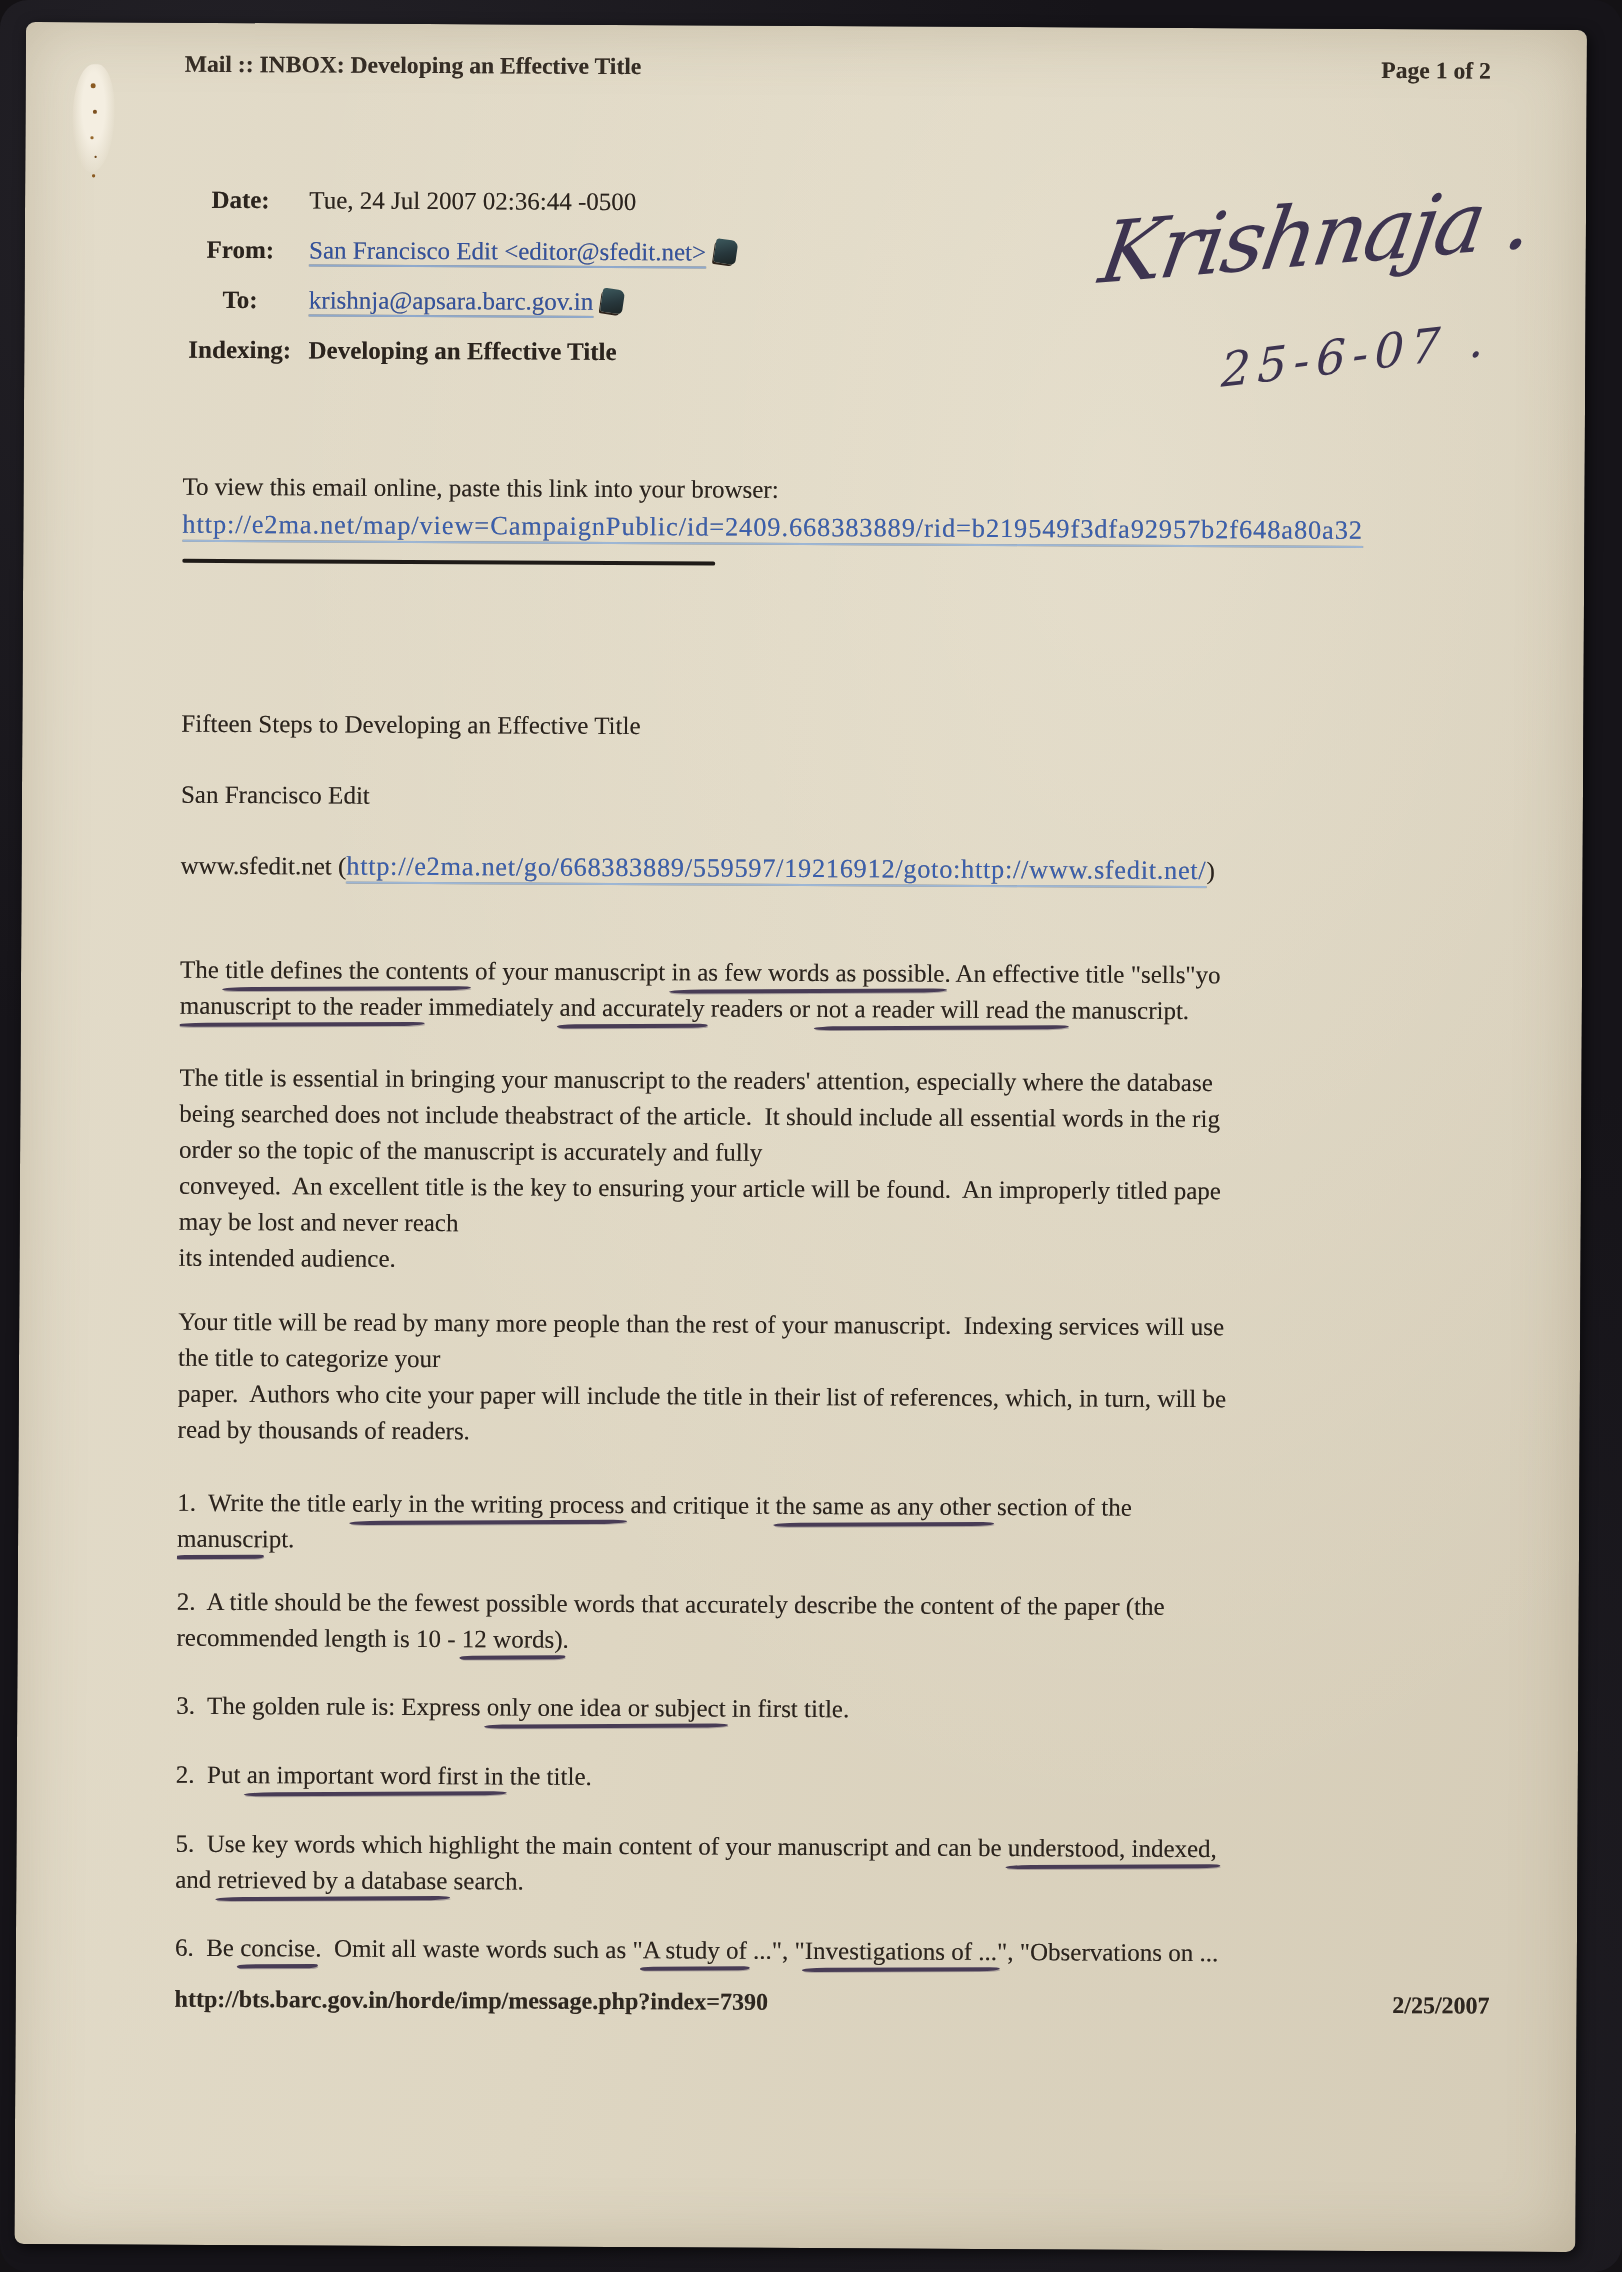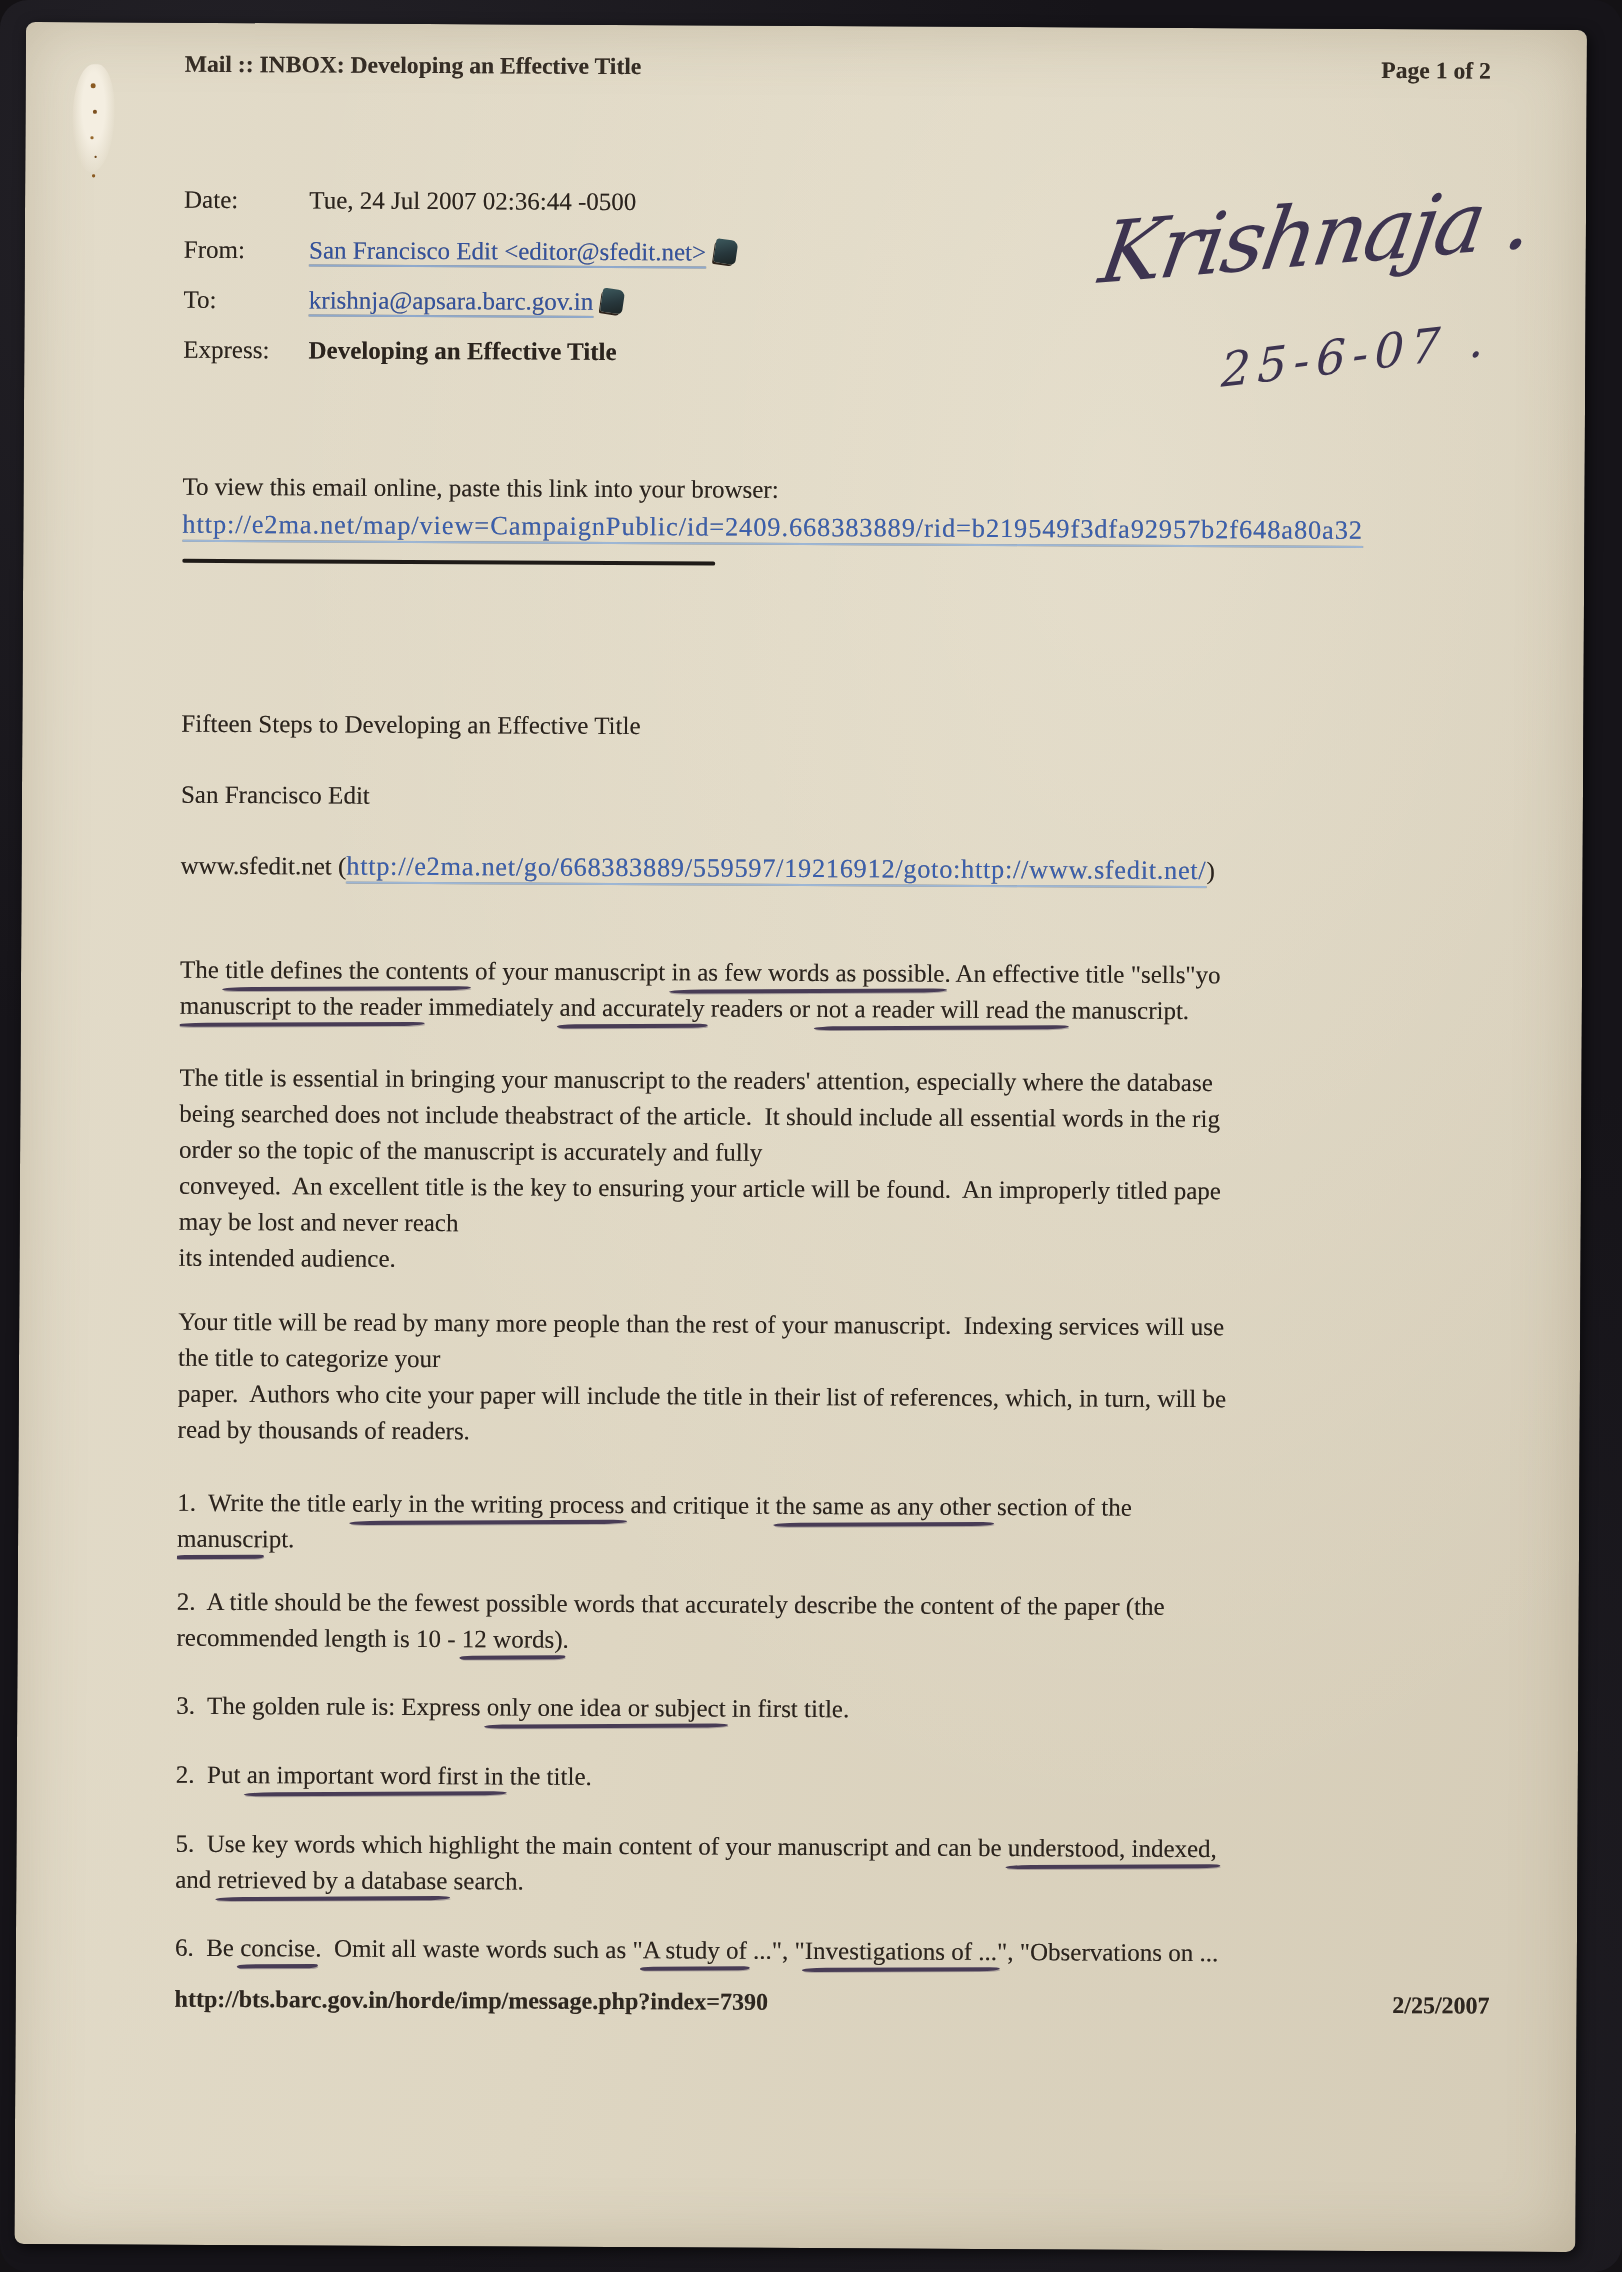--- a/index.html
+++ b/index.html
@@ -42,21 +42,21 @@
     font-size:25px; line-height:36px;
     text-shadow:0 0 0.5px rgba(45,34,24,.45);
   }
   .abs { position:absolute; left:0; }
   .hdr-row {
     top:3.8px; width:1306px; display:flex; justify-content:space-between;
     font-weight:bold; font-size:23.6px; color:#352d25;
   }
   
   .meta { top:140px; display:grid; grid-template-columns:113px auto; column-gap:12.3px; row-gap:14px; }
-  .mlabel { text-align:left; font-weight:normal; white-space:pre; }
+  .mlabel { text-align:center; font-weight:bold; white-space:pre; }
   .mvalue { white-space:pre; }
   .mvalue.strong { font-weight:600; }
   a.mlink, .mlink {
     color:#33529f; text-decoration:underline;
     text-decoration-color:#8fa9cc; text-decoration-thickness:1.9px; text-underline-offset:5.7px;
   }
   .contact-icon {
     display:inline-block; width:22px; height:23.6px; margin-left:8.5px; vertical-align:-2.8px;
     background:linear-gradient(160deg,#3d5a5e 0%, #27373c 55%, #1c2424 100%);
     border-radius:3.8px 6.6px 4.7px 2.8px;
@@ -119,21 +119,21 @@
       <div class="abs meta">
         <div class="mlabel">Date:</div>
         <div class="mvalue">Tue, 24 Jul 2007 02:36:44 -0500</div>
 
         <div class="mlabel">From:</div>
         <div class="mvalue"><span class="mlink">San Francisco Edit &lt;editor@sfedit.net&gt;</span><span class="contact-icon"></span></div>
 
         <div class="mlabel">To:</div>
         <div class="mvalue"><span class="mlink">krishnja@apsara.barc.gov.in</span><span class="contact-icon"></span></div>
 
-        <div class="mlabel">Express:</div>
+        <div class="mlabel">Indexing:</div>
         <div class="mvalue strong">Developing an Effective Title</div>
       </div>
 
       <div class="abs sig">Krishnaja .</div>
       <div class="abs sigdate">25-6-07 .</div>
 
       <div class="abs intro">To view this email online, paste this link into your browser:</div>
       <span class="abs biglink">http://e2ma.net/map/view=CampaignPublic/id=2409.668383889/rid=b219549f3dfa92957b2f648a80a32</span>
       <div class="abs divider"></div>
 

